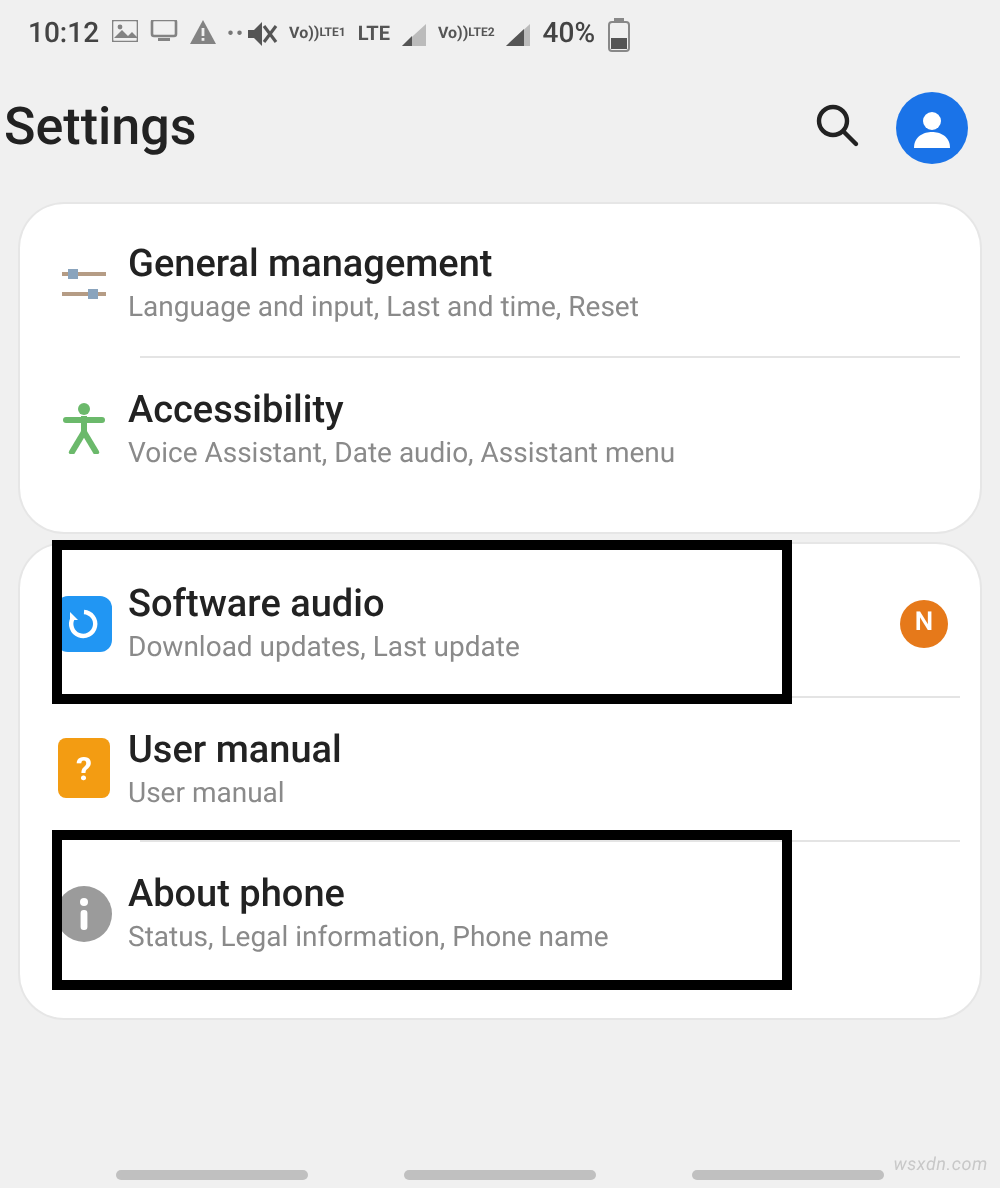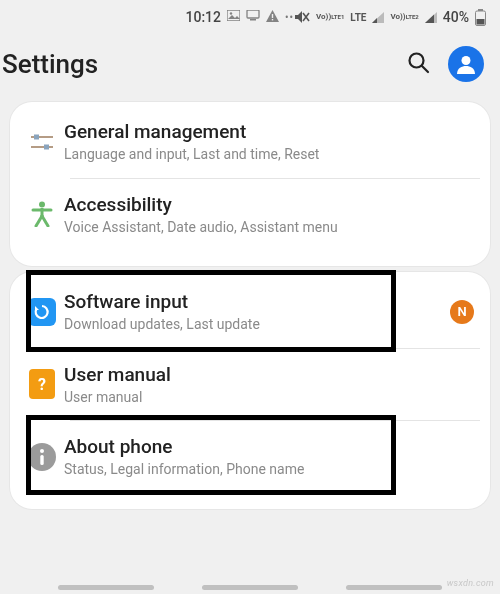--- a/index.html
+++ b/index.html
@@ -5,21 +5,21 @@
     * { box-sizing: border-box; margin: 0; padding: 0; }
     html, body { width: 500px; height: 594px; overflow: hidden; }
     body {
       font-family: -apple-system, BlinkMacSystemFont, 'Segoe UI', Roboto, sans-serif;
       background: #f0f0f0;
       color: #222;
       position: relative;
     }
     
     .status-bar {
-      display: flex; justify-content: flex-end; align-items: center;
+      display: flex; justify-content: flex-start; align-items: center;
       padding: 6px 14px 0 14px; height: 28px;
       font-size: 14px; font-weight: 500; color: #444;
     }
     .status-left, .status-right { display: flex; align-items: center; gap: 6px; }
     .status-left .sm-ico { font-size: 12px; opacity: .7; }
     .status-right .lte-grp {
       display: flex; flex-direction: row; align-items: center;
       font-size: 6px; line-height: 6px; font-weight: 700; color: #555;
     }
     .status-right .lte-top { font-size: 8px; }
@@ -202,21 +202,21 @@
     <div class="hl hl1"></div>
     <div class="row-icon">
       <div class="ico-sw">
         <svg width="18" height="18" viewBox="0 0 18 18">
             <path d="M9 3 A6 6 0 1 1 3.4 6" fill="none" stroke="#fff" stroke-width="2.2"></path>
             <path d="M2 3 L2 7 L6 7 Z" fill="#fff"></path>
           </svg>
       </div>
     </div>
     <div class="row-body">
-      <div class="row-title">Software input</div>
+      <div class="row-title">Software audio</div>
       <div class="row-sub">Download updates, Last update</div>
     </div>
     <div class="badge-n">N</div>
   </div>
   <div class="divider"></div>
   <div class="row">
     <div class="row-icon">
       <div class="ico-man">?</div>
     </div>
     <div class="row-body">

